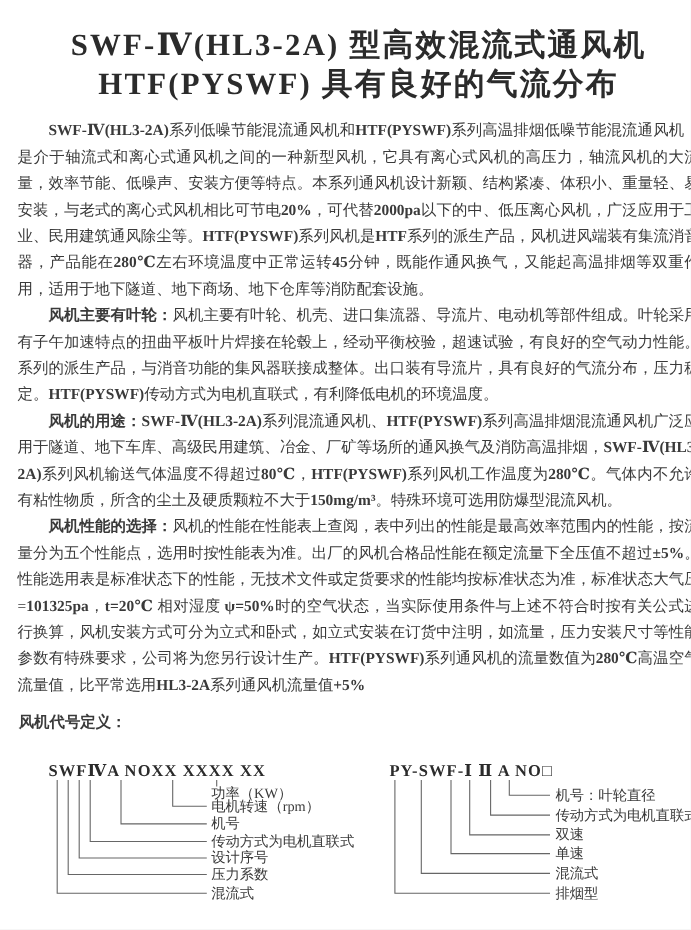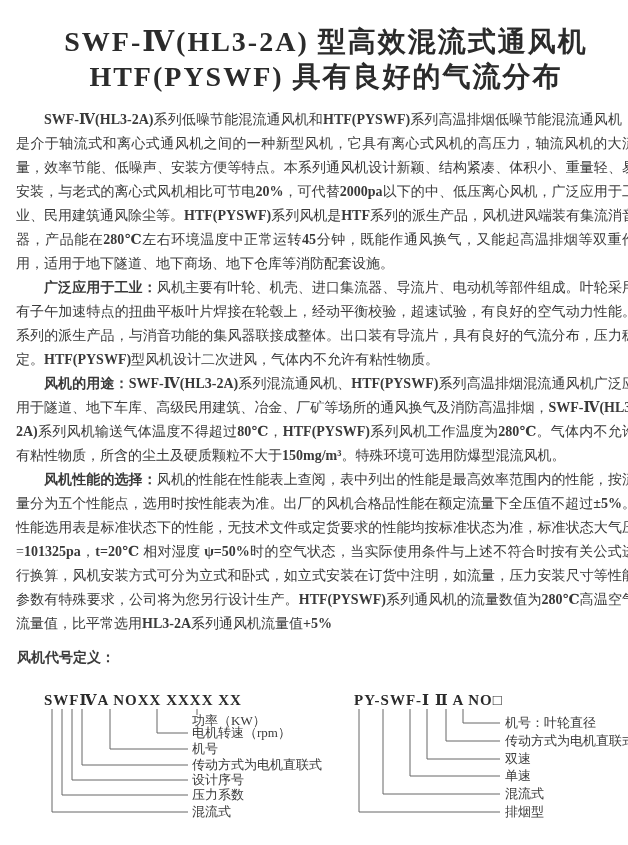--- a/index.html
+++ b/index.html
@@ -70,21 +70,21 @@
 
 <div class="page">
 
   <h1 class="title">
     <div>SWF-Ⅳ(HL3-2A) 型高效混流式通风机</div>
     <div>HTF(PYSWF) 具有良好的气流分布</div>
   </h1>
 
   <div class="content">
     <p><span class="b">SWF-Ⅳ(HL3-2A)</span><span>系列低噪节能混流通风机和</span><span class="b">HTF(PYSWF)</span><span>系列高温排烟低噪节能混流通风机，是介于轴流式和离心式通风机之间的一种新型风机，它具有离心式风机的高压力，轴流风机的大流量，效率节能、低噪声、安装方便等特点。本系列通风机设计新颖、结构紧凑、体积小、重量轻、易安装，与老式的离心式风机相比可节电</span><span class="b">20%</span><span>，可代替</span><span class="b">2000pa</span><span>以下的中、低压离心风机，广泛应用于工业、民用建筑通风除尘等。</span><span class="b">HTF(PYSWF)</span><span>系列风机是</span><span class="b">HTF</span><span>系列的派生产品，风机进风端装有集流消音器，产品能在</span><span class="b">280℃</span><span>左右环境温度中正常运转</span><span class="b">45</span><span>分钟，既能作通风换气，又能起高温排烟等双重作用，适用于地下隧道、地下商场、地下仓库等消防配套设施。</span></p>
-    <p><span class="b">广泛应用于工业：</span><span>风机主要有叶轮、机壳、进口集流器、导流片、电动机等部件组成。叶轮采用有子午加速特点的扭曲平板叶片焊接在轮毂上，经动平衡校验，超速试验，有良好的空气动力性能。系列的派生产品，与消音功能的集风器联接成整体。出口装有导流片，具有良好的气流分布，压力稳定。</span><span class="b">HTF(PYSWF)</span><span>型风机设计二次进风，气体内不允许有粘性物质。</span></p>
+    <p><span class="b">风机主要有叶轮：</span><span>风机主要有叶轮、机壳、进口集流器、导流片、电动机等部件组成。叶轮采用有子午加速特点的扭曲平板叶片焊接在轮毂上，经动平衡校验，超速试验，有良好的空气动力性能。系列的派生产品，与消音功能的集风器联接成整体。出口装有导流片，具有良好的气流分布，压力稳定。</span><span class="b">HTF(PYSWF)</span><span>传动方式为电机直联式，有利降低电机的环境温度。</span></p>
     <p><span class="b">风机的用途：</span><span class="b">SWF-Ⅳ(HL3-2A)</span><span>系列混流通风机、</span><span class="b">HTF(PYSWF)</span><span>系列高温排烟混流通风机广泛应用于隧道、地下车库、高级民用建筑、冶金、厂矿等场所的通风换气及消防高温排烟，</span><span class="b">SWF-Ⅳ(HL3-2A)</span><span>系列风机输送气体温度不得超过</span><span class="b">80℃</span><span>，</span><span class="b">HTF(PYSWF)</span><span>系列风机工作温度为</span><span class="b">280℃</span><span>。气体内不允许有粘性物质，所含的尘土及硬质颗粒不大于</span><span class="b">150mg/m³</span><span>。特殊环境可选用防爆型混流风机。</span></p>
     <p><span class="b">风机性能的选择：</span><span>风机的性能在性能表上查阅，表中列出的性能是最高效率范围内的性能，按流量分为五个性能点，选用时按性能表为准。出厂的风机合格品性能在额定流量下全压值不超过</span><span class="b">±5%</span><span>。性能选用表是标准状态下的性能，无技术文件或定货要求的性能均按标准状态为准，标准状态大气压=</span><span class="b">101325pa</span><span>，</span><span class="b">t=20℃</span><span> 相对湿度 </span><span class="b">ψ=50%</span><span>时的空气状态，当实际使用条件与上述不符合时按有关公式进行换算，风机安装方式可分为立式和卧式，如立式安装在订货中注明，如流量，压力安装尺寸等性能参数有特殊要求，公司将为您另行设计生产。</span><span class="b">HTF(PYSWF)</span><span>系列通风机的流量数值为</span><span class="b">280℃</span><span>高温空气流量值，比平常选用</span><span class="b">HL3-2A</span><span>系列通风机流量值</span><span class="b">+5%</span></p>
   </div>
 
   <div class="code-def">风机代号定义：</div>
 
   <div class="diagrams">
 
     <svg class="diag" width="310" height="160" viewBox="0 0 310 160">
       <text class="code" x="4" y="14">SWFⅣA NOXX XXXX XX</text>

